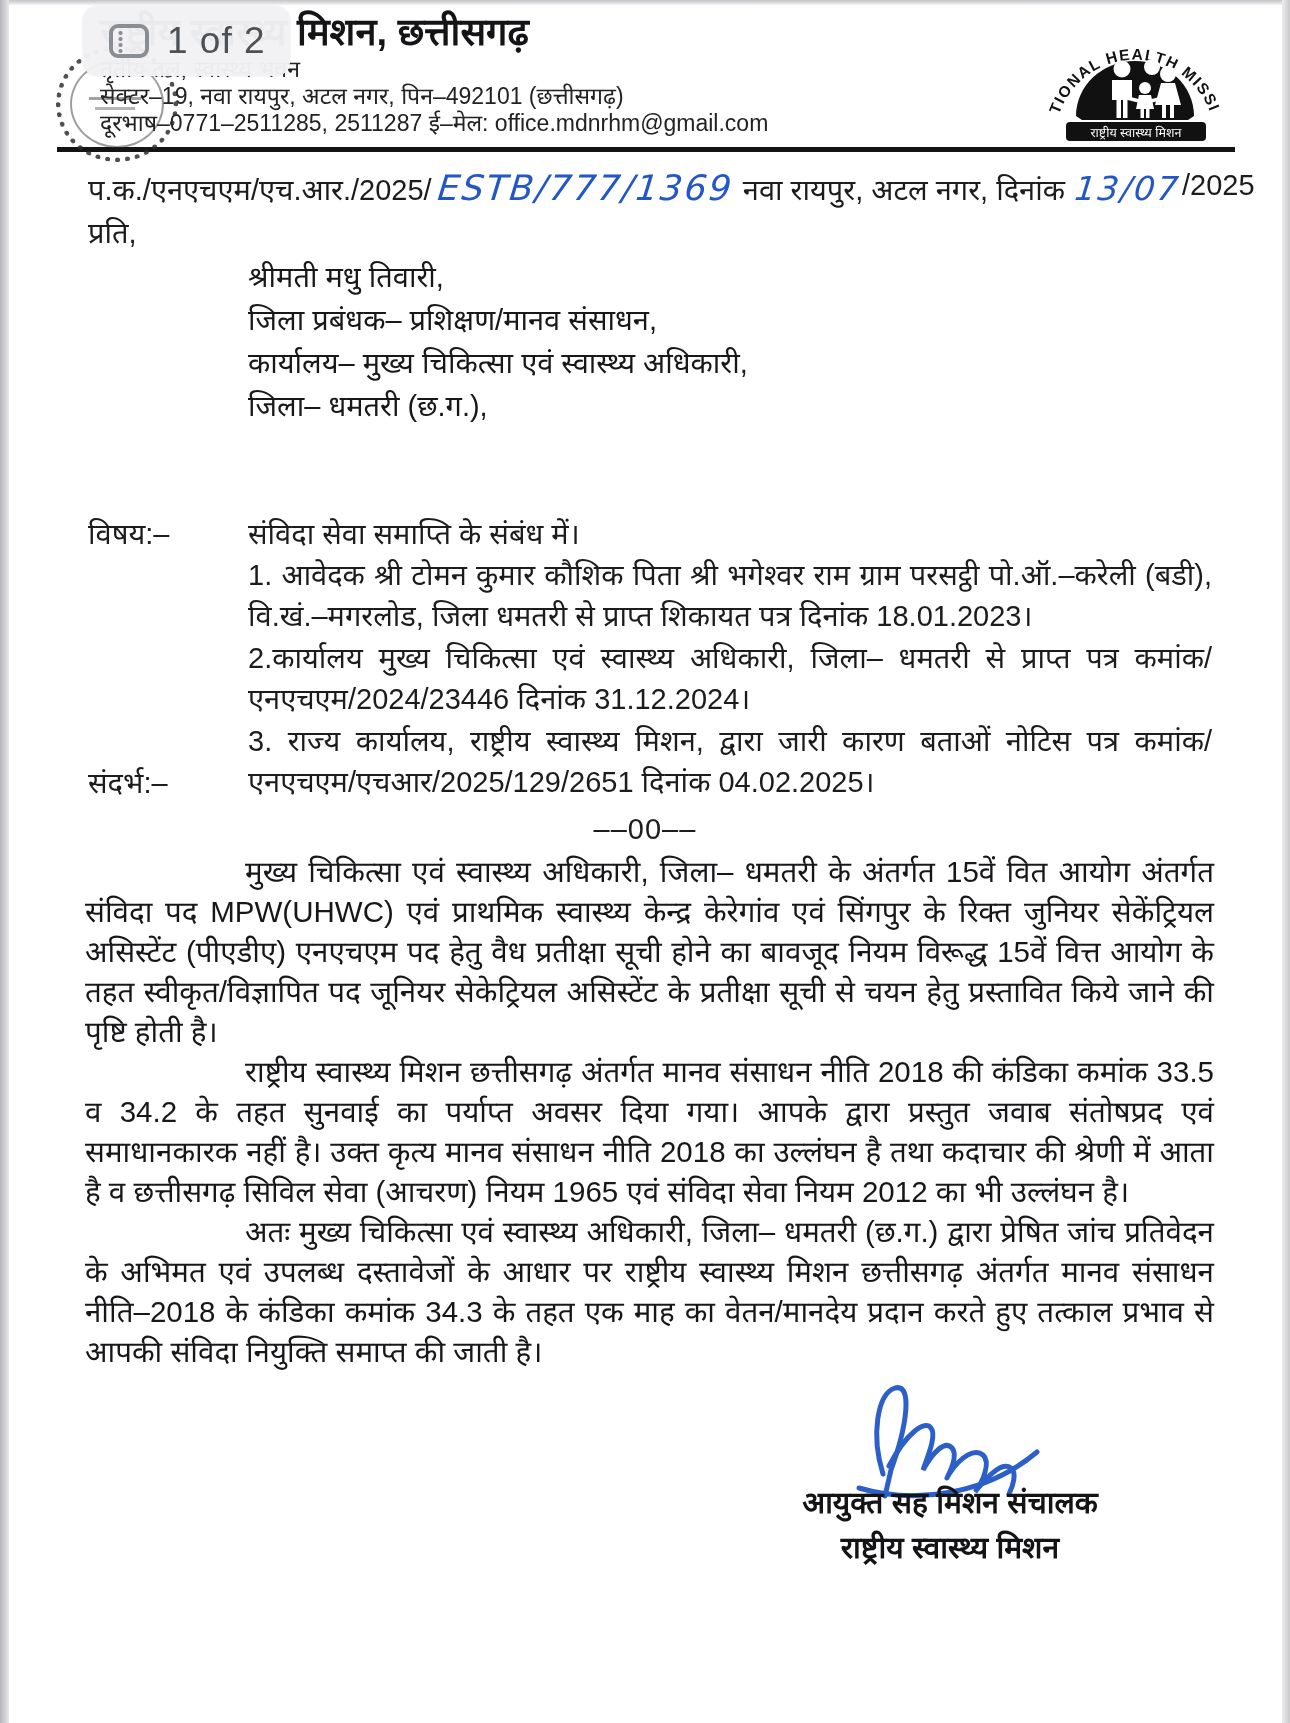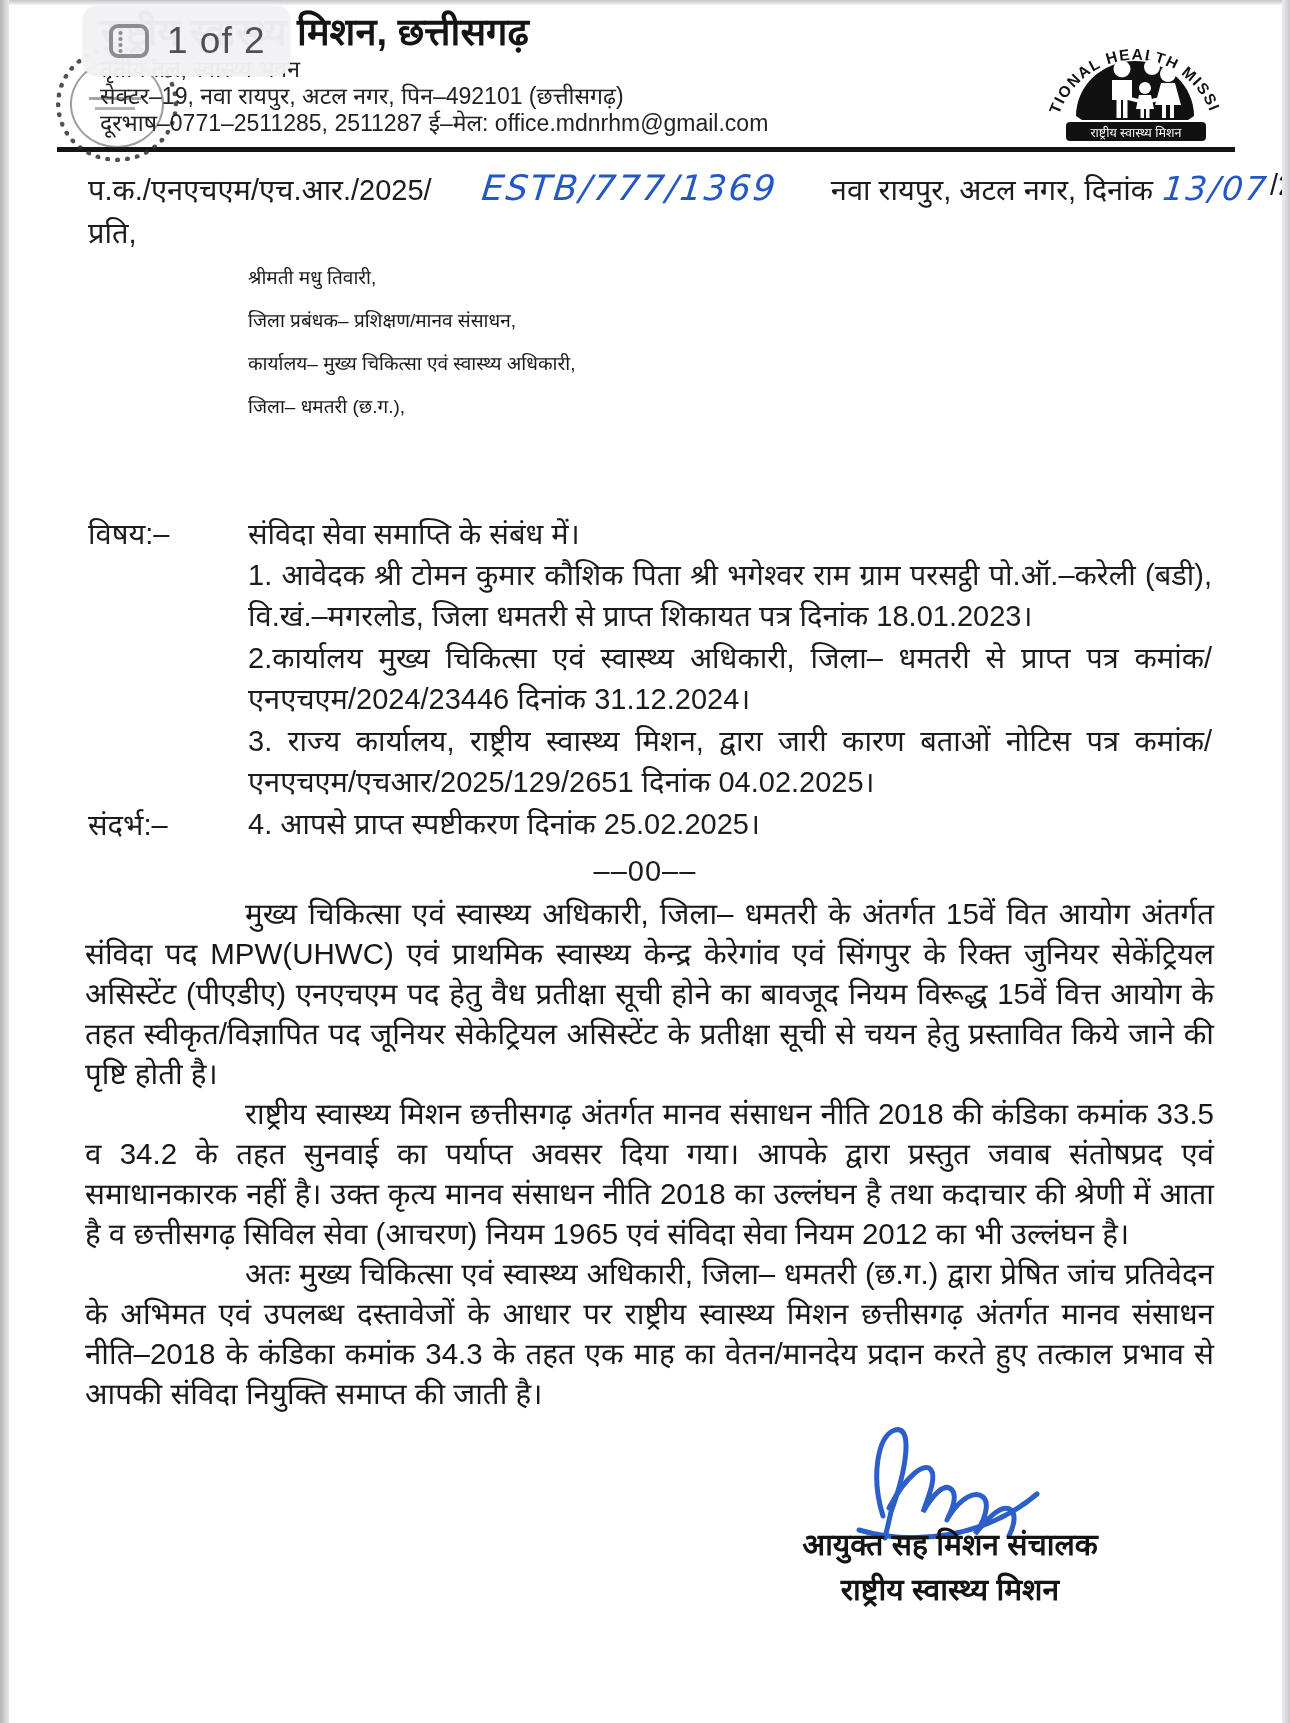--- a/index.html
+++ b/index.html
@@ -31,29 +31,29 @@
 
   
   .header{width:1010px;margin:0 0 0 100px;padding-top:8px;text-align:left;}
   .org-name{font-size:38px;line-height:48px;font-weight:700;color:#141416;}
   .hline{font-size:23px;line-height:27px;color:#222;}
   .logo{position:absolute;left:1028px;top:14px;width:214px;height:134px;z-index:3;}
 
   .rule{height:5px;background:#141414;border:none;margin:10px 55px 0 57px;}
 
   
-  .refline{display:flex;align-items:baseline;margin:16px 78px 0 88px;font-size:29px;white-space:nowrap;gap:44px;}
+  .refline{display:flex;align-items:baseline;margin:16px 78px 0 88px;font-size:29px;white-space:nowrap;}
   .hand{color:#2356c6;font-size:35px;font-style:italic;letter-spacing:2px;
     font-family:"DejaVu Sans",sans-serif;transform:skewX(-6deg);display:inline-block;}
   .hand-num{margin:0 10px 0 6px;}
   .place-group{margin-left:auto;display:flex;align-items:flex-start;}
   .hand-date{margin:0 2px 0 10px;font-size:33px;}
   .salutation{margin:6px 0 0 88px;font-size:29px;line-height:38px;}
 
-  .addressee{margin:4px 0 0 248px;font-size:19px;line-height:43px;color:#18181a;}
+  .addressee{margin:4px 0 0 248px;font-size:29px;line-height:43px;color:#18181a;}
 
   .labelrow{display:flex;margin:0 78px 0 88px;font-size:29px;line-height:41px;align-items:flex-end;}
   .labelrow.subject{margin-top:86px;}
   .row-label{width:160px;flex:0 0 160px;}
   .row-content{flex:1;}
   .ref-item{text-align:justify;margin-bottom:1px;}
 
   .separator{text-align:center;font-size:29px;margin:9px 0 6px 0;letter-spacing:1px;}
 
   .para{margin:0 76px 0 85px;font-size:29.5px;line-height:40px;
@@ -152,21 +152,20 @@
     <div class="row-label">विषय:–</div>
     <div class="row-content">संविदा सेवा समाप्ति के संबंध में।</div>
   </div>
 
   <div class="labelrow">
     <div class="row-label">संदर्भ:–</div>
     <div class="row-content">
       <div class="ref-item">1. आवेदक श्री टोमन कुमार कौशिक पिता श्री भगेश्वर राम ग्राम परसट्ठी पो.ऑ.–करेली (बडी), वि.खं.–मगरलोड, जिला धमतरी से प्राप्त शिकायत पत्र दिनांक 18.01.2023।</div>
       <div class="ref-item">2.कार्यालय मुख्य चिकित्सा एवं स्वास्थ्य अधिकारी, जिला– धमतरी से प्राप्त पत्र कमांक/एनएचएम/2024/23446 दिनांक 31.12.2024।</div>
       <div class="ref-item">3. राज्य कार्यालय, राष्ट्रीय स्वास्थ्य मिशन, द्वारा जारी कारण बताओं नोटिस पत्र कमांक/एनएचएम/एचआर/2025/129/2651 दिनांक 04.02.2025।</div>
-      <div class="ref-item">4. आपसे प्राप्त स्पष्टीकरण दिनांक 25.02.2025।</div>
     </div>
   </div>
 
   <div class="separator">––00––</div>
 
   <p class="para">मुख्य चिकित्सा एवं स्वास्थ्य अधिकारी, जिला– धमतरी के अंतर्गत 15वें वित आयोग अंतर्गत संविदा पद MPW(UHWC) एवं प्राथमिक स्वास्थ्य केन्द्र केरेगांव एवं सिंगपुर के रिक्त जुनियर सेकेंट्रियल असिस्टेंट (पीएडीए) एनएचएम पद हेतु वैध प्रतीक्षा सूची होने का बावजूद नियम विरूद्ध 15वें वित्त आयोग के तहत स्वीकृत/विज्ञापित पद जूनियर सेकेट्रियल असिस्टेंट के प्रतीक्षा सूची से चयन हेतु प्रस्तावित किये जाने की पृष्टि होती है।</p>
   <p class="para">राष्ट्रीय स्वास्थ्य मिशन छत्तीसगढ़ अंतर्गत मानव संसाधन नीति 2018 की कंडिका कमांक 33.5 व 34.2 के तहत सुनवाई का पर्याप्त अवसर दिया गया। आपके द्वारा प्रस्तुत जवाब संतोषप्रद एवं समाधानकारक नहीं है। उक्त कृत्य मानव संसाधन नीति 2018 का उल्लंघन है तथा कदाचार की श्रेणी में आता है व छत्तीसगढ़ सिविल सेवा (आचरण) नियम 1965 एवं संविदा सेवा नियम 2012 का भी उल्लंघन है।</p>
   <p class="para">अतः मुख्य चिकित्सा एवं स्वास्थ्य अधिकारी, जिला– धमतरी (छ.ग.) द्वारा प्रेषित जांच प्रतिवेदन के अभिमत एवं उपलब्ध दस्तावेजों के आधार पर राष्ट्रीय स्वास्थ्य मिशन छत्तीसगढ़ अंतर्गत मानव संसाधन नीति–2018 के कंडिका कमांक 34.3 के तहत एक माह का वेतन/मानदेय प्रदान करते हुए तत्काल प्रभाव से आपकी संविदा नियुक्ति समाप्त की जाती है।</p>
 
   <div class="sig-block">

